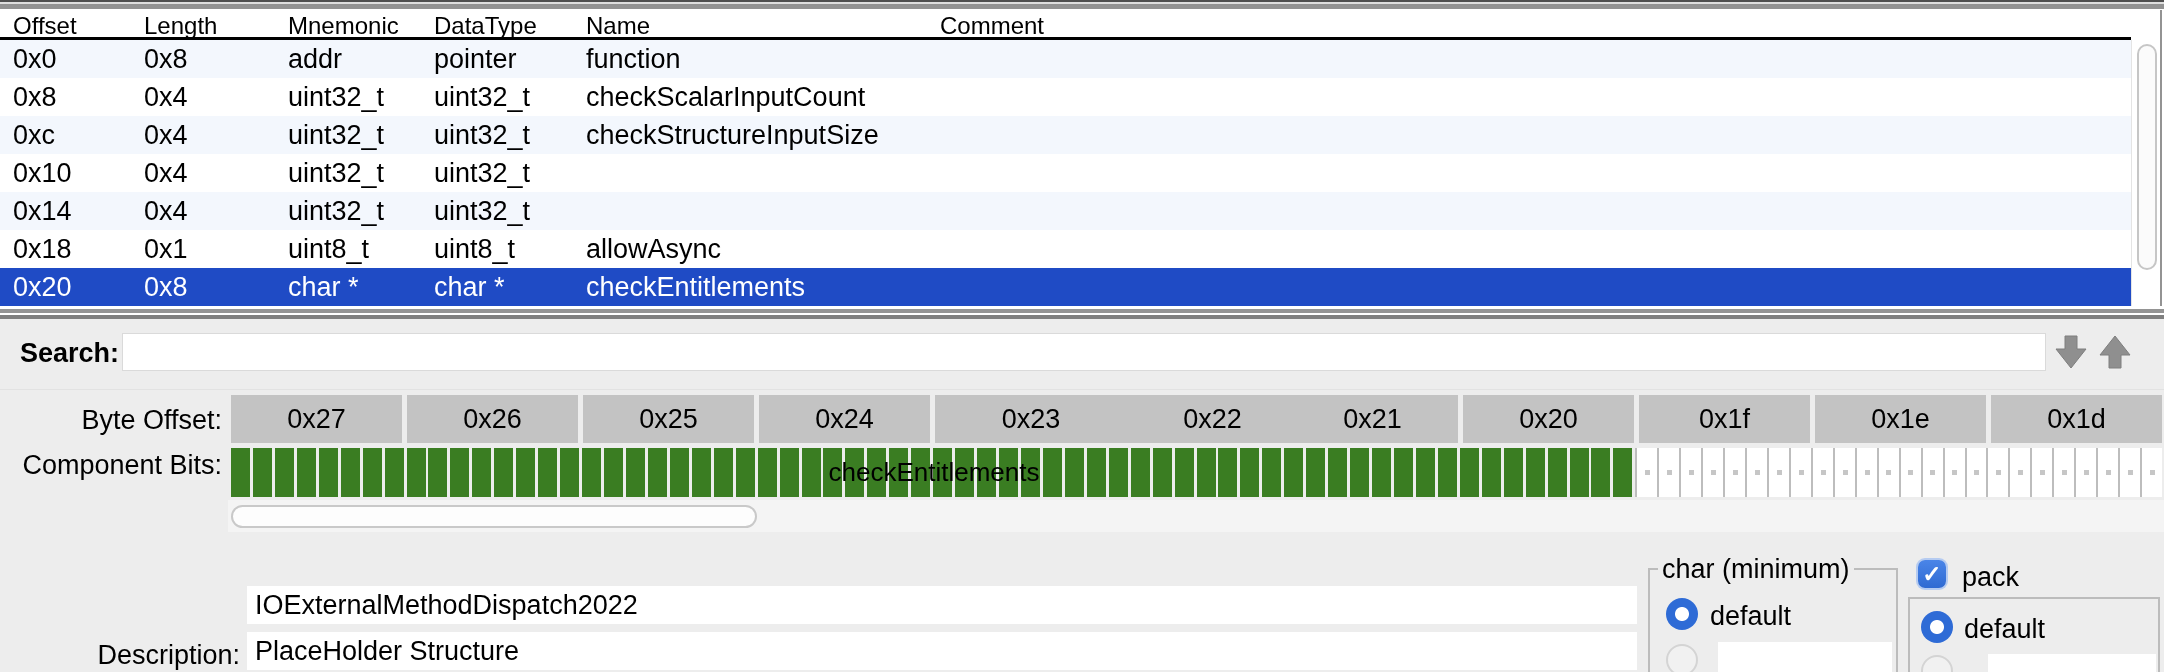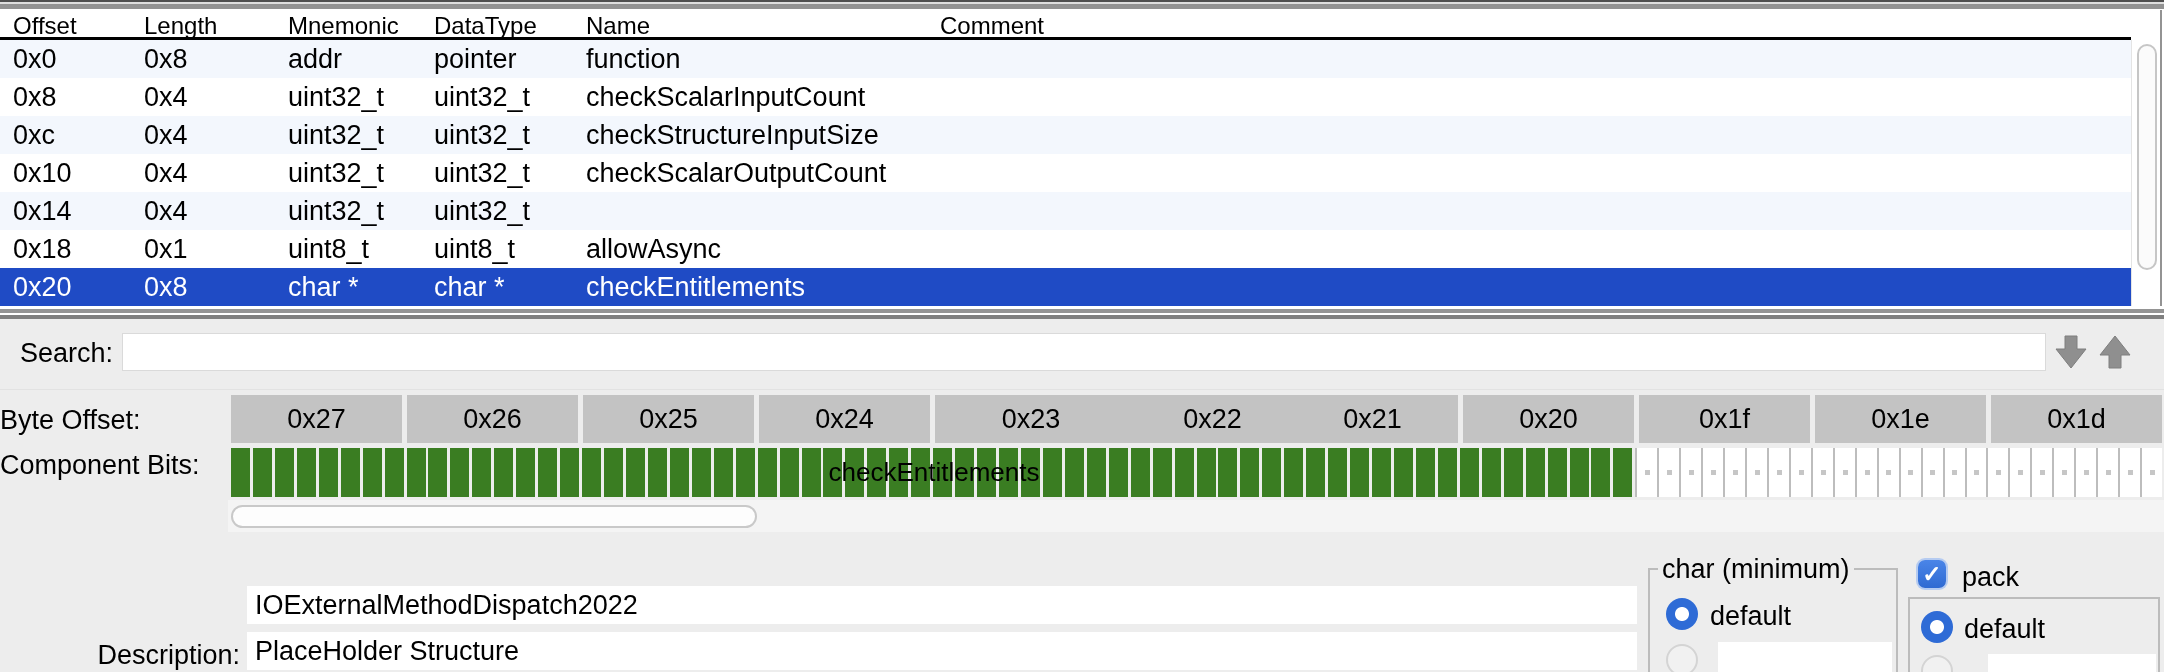--- a/index.html
+++ b/index.html
@@ -26,28 +26,28 @@
   .trow span{position:absolute;top:0;line-height:38px;white-space:nowrap;}
   .c0{left:13px}.c1{left:144px}.c2{left:288px}.c3{left:434px}.c4{left:586px}.c5{left:940px}
   .vscroll{position:absolute;right:0;top:30px;width:32px;height:266px;background:#ffffff;border-left:1px solid #e4e4e4;}
   .vthumb{position:absolute;left:5px;top:4px;width:20px;height:226px;border-radius:11px;
           background:#fbfbfb;border:2px solid #c6c6c6;box-sizing:border-box;}
   .win-edge{position:absolute;right:2px;top:0;width:2px;height:296px;background:#939393;}
 
   
   .search-panel{position:absolute;left:0;top:319px;width:2164px;height:71px;background:#ededed;
                 border-bottom:1px solid #e2e2e2;box-sizing:border-box;}
-  .search-label{position:absolute;left:20px;top:19px;font-size:27px;}
+  .search-label{position:absolute;left:20px;top:19px;font-size:27px;font-weight:bold;}
   .search-input{position:absolute;left:122px;top:14px;width:1924px;height:38px;box-sizing:border-box;
                 border:1px solid #dadada;background:#fff;font-family:inherit;font-size:27px;padding:0 8px;outline:none;}
   .arrow-btn{position:absolute;top:14px;width:36px;height:38px;cursor:pointer;}
 
   
   .bits-panel{position:absolute;left:0;top:390px;width:2164px;height:282px;background:#ededed;}
-  .bo-label,.cb-label{position:absolute;left:0;width:222px;text-align:left;font-size:27px;white-space:nowrap;}
+  .bo-label,.cb-label{position:absolute;left:0;width:222px;text-align:right;font-size:27px;white-space:nowrap;}
   .bo-label{top:15px}
   .cb-label{top:60px}
   .bytebox{position:absolute;top:5px;height:48px;background:#c3c3c3;text-align:center;
            line-height:48px;font-size:27px;}
   .bitcell{position:absolute;top:58px;height:49px;}
   .bitcell.empty{background:#ffffff;border-left:2px solid #bdbdbd;box-sizing:border-box;}
   .bitcell .dot{position:absolute;left:50%;top:50%;width:5px;height:5px;margin:-2.5px 0 0 -2.5px;background:#c6c6c6;}
   .bits-text{position:absolute;left:231px;width:1406px;top:67px;text-align:center;font-size:26px;}
   .htrack{position:absolute;left:228px;top:110px;width:1936px;height:32px;background:#f4f4f4;}
   .hthumb{position:absolute;left:3px;top:5px;width:526px;height:23px;border-radius:12px;
@@ -109,21 +109,20 @@
           <span class="c2">uint32_t</span>
           <span class="c3">uint32_t</span>
           <span class="c4">checkStructureInputSize</span>
           <span class="c5"></span>
         </div>
         <div class="trow plain" style="top: 114px;">
           <span class="c0">0x10</span>
           <span class="c1">0x4</span>
           <span class="c2">uint32_t</span>
           <span class="c3">uint32_t</span>
-          <span class="c4">checkScalarOutputCount</span>
           <span class="c5"></span>
         </div>
         <div class="trow alt" style="top: 152px;">
           <span class="c0">0x14</span>
           <span class="c1">0x4</span>
           <span class="c2">uint32_t</span>
           <span class="c3">uint32_t</span>
           <span class="c5"></span>
         </div>
         <div class="trow plain" style="top: 190px;">

